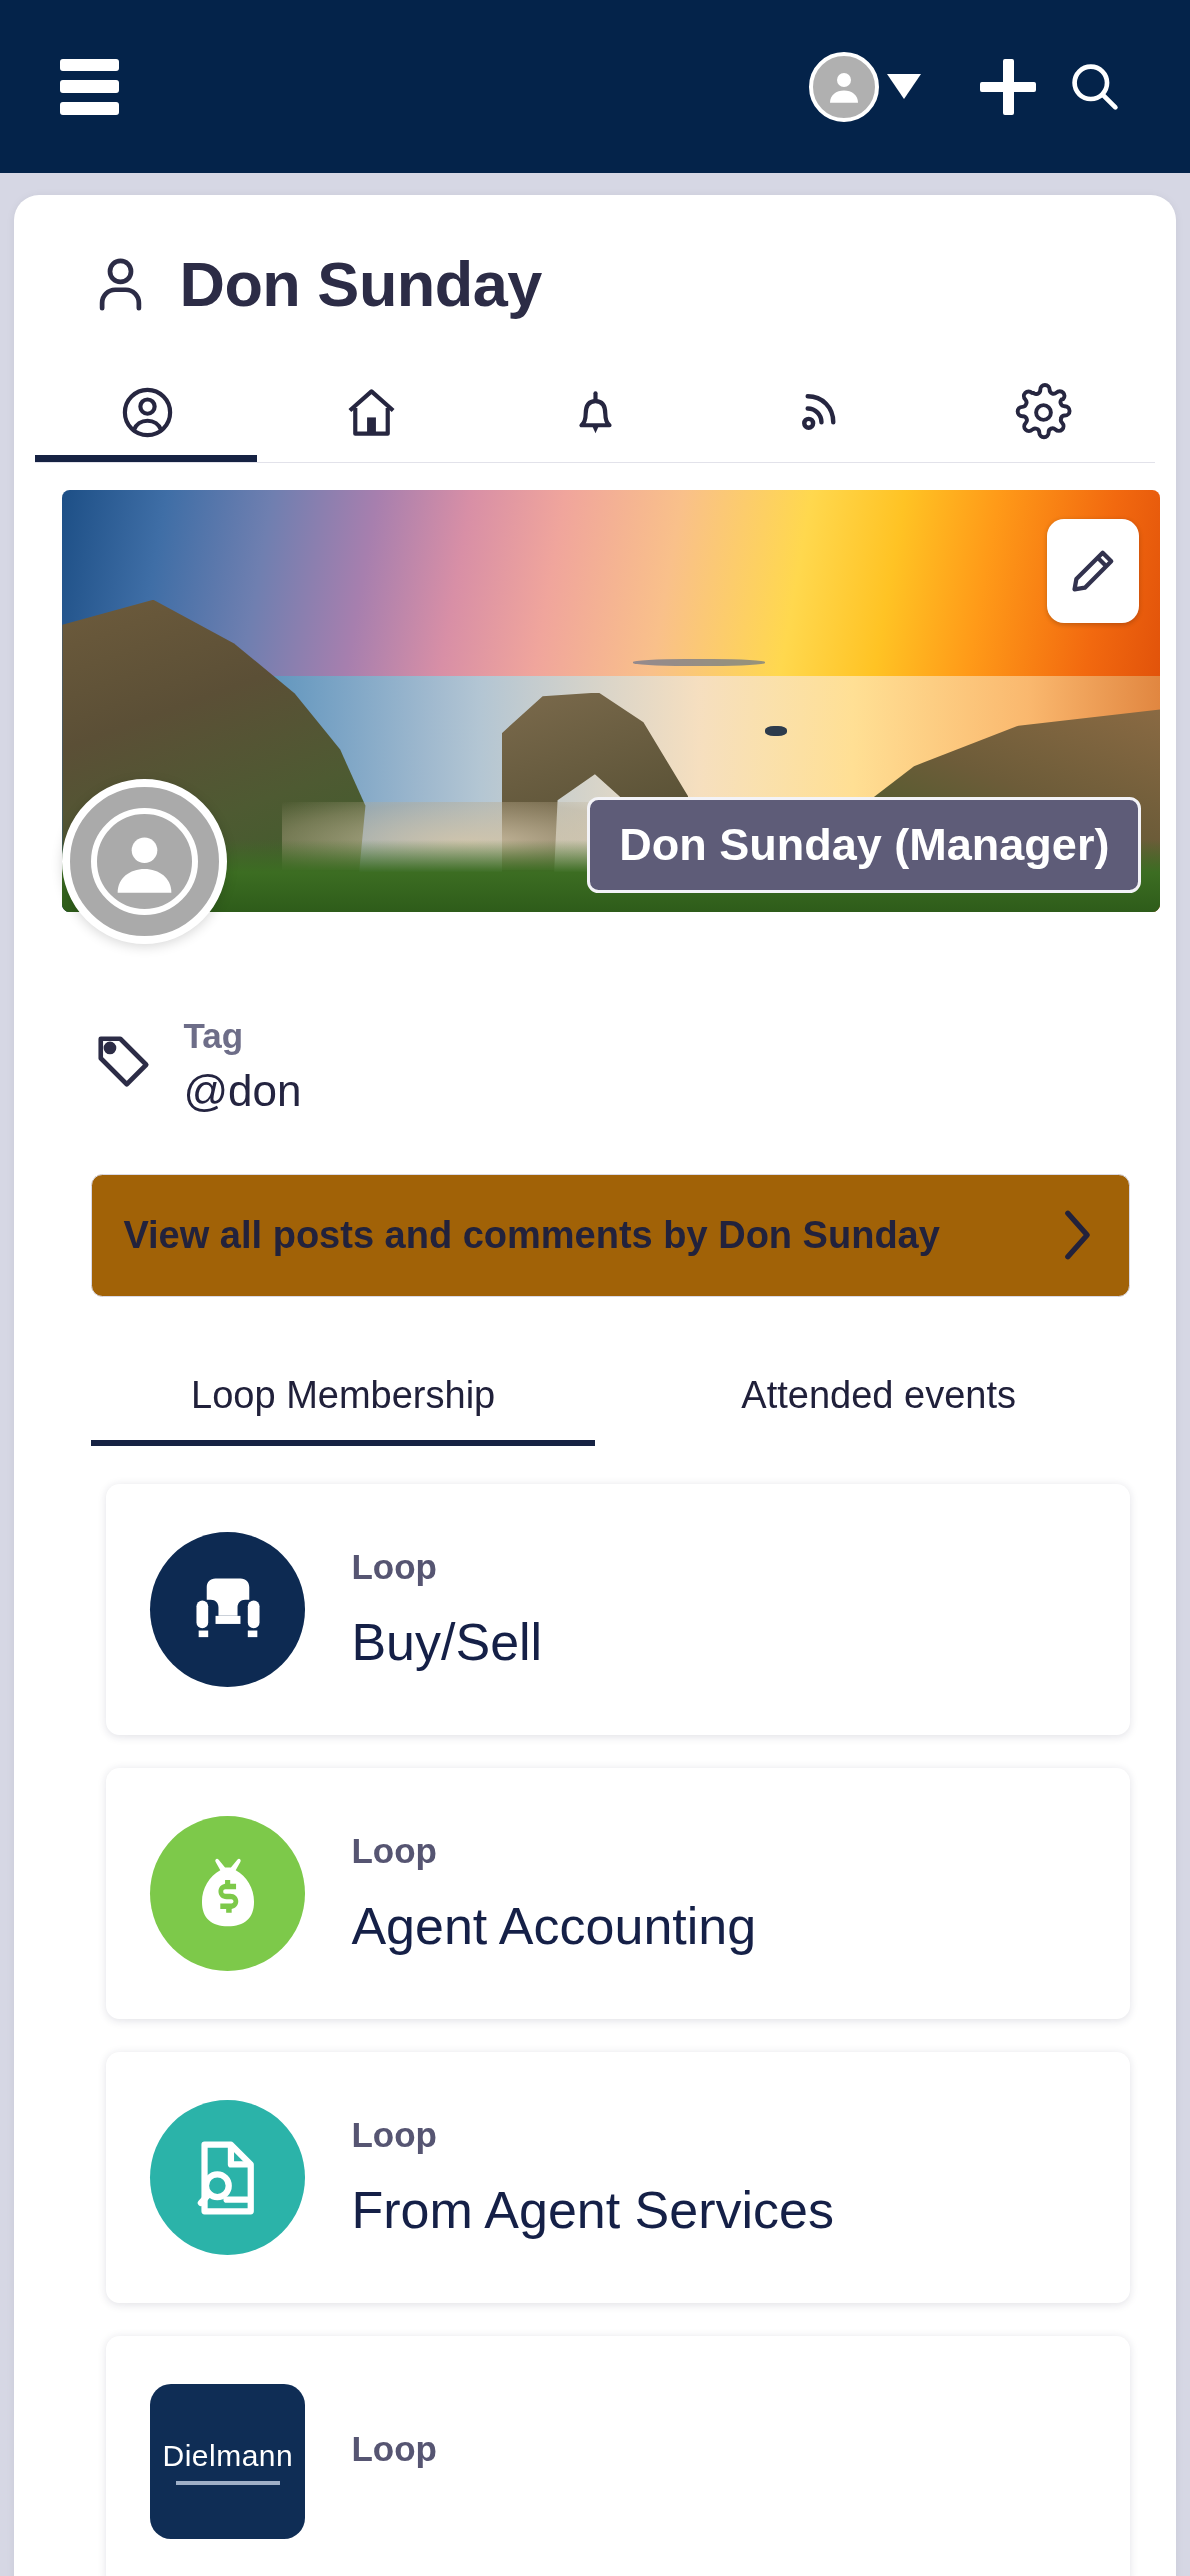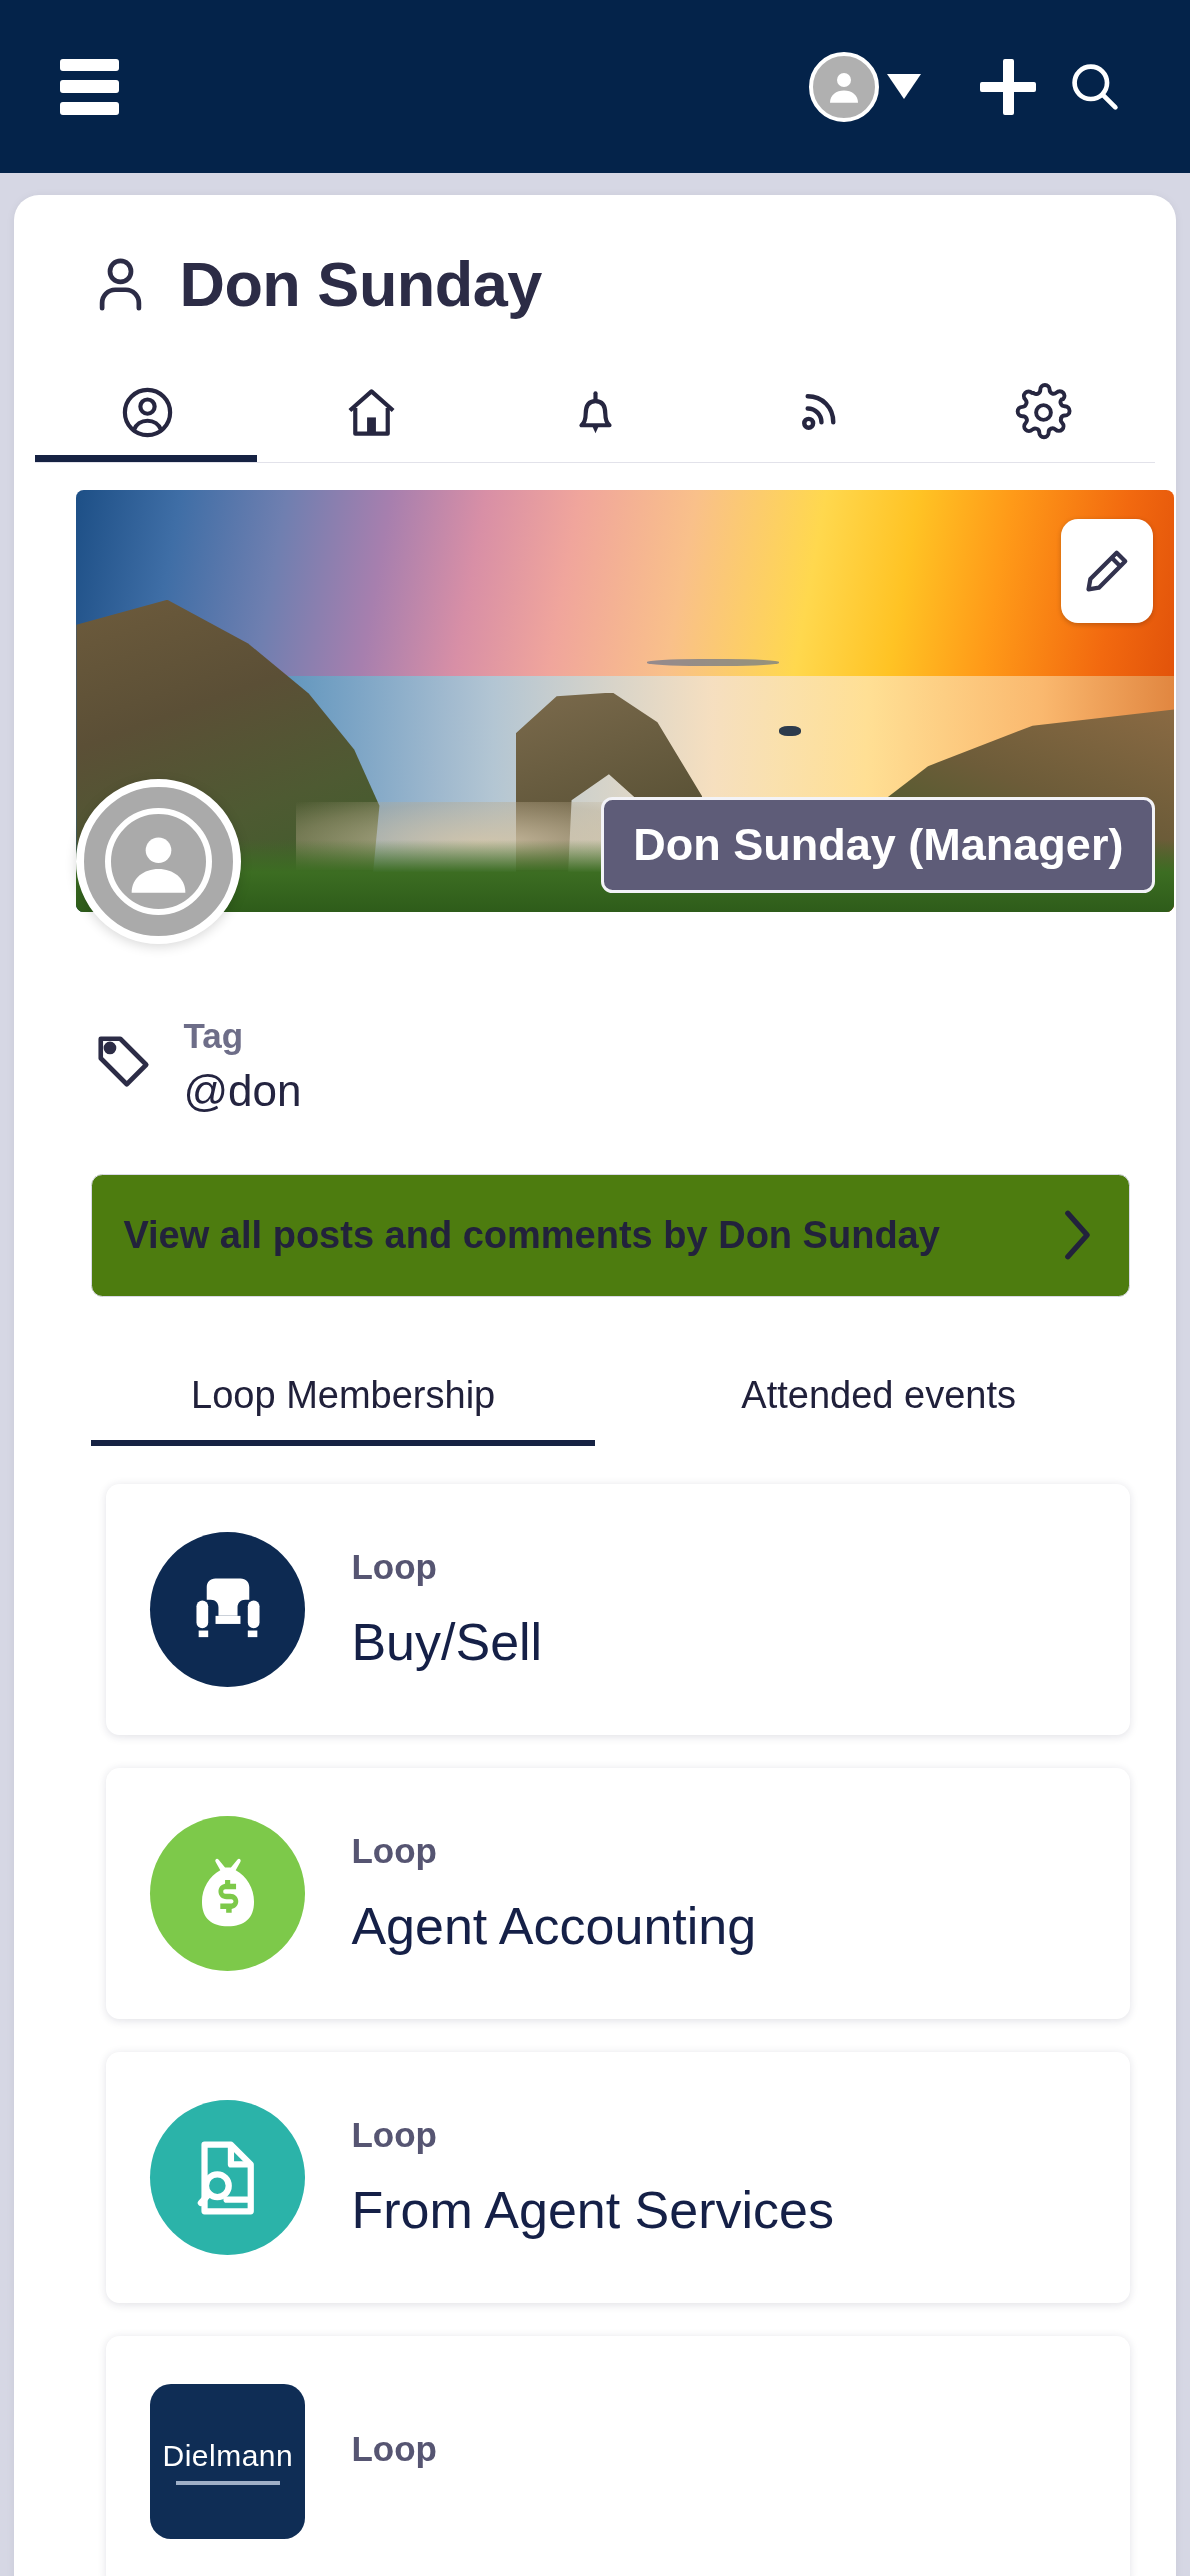--- a/index.html
+++ b/index.html
@@ -47,21 +47,21 @@
   .profile-title h1 { font-size:63px; font-weight:bold; color:#2c2c46; letter-spacing:-0.5px; }
 
   
   .icon-tabs { display:flex; margin-top:42px; padding:0 21px; position:relative; }
   .icon-tab { flex:1; display:flex; align-items:center; justify-content:center; height:100px; cursor:pointer; }
   .icon-tab svg { width:59px; height:59px; }
   .icon-tab-underline { position:absolute; bottom:0; left:21px; width:222px; height:6.7px; background:#162243; }
   .icon-tabs-rule { height:1px; background:#e2e2ea; margin:0 21px; }
 
   
-  .banner-wrap { position:relative; margin:27px 33px 0 62px; }
+  .banner-wrap { position:relative; margin:27px 33px 0 48px; }
   .banner {
     position:relative; width:1098px; height:422px; border-radius:7.7px; overflow:hidden;
   }
   .sky {
     position:absolute; inset:0;
     background:
       linear-gradient(100deg,
         #1d4f86 0%, #3f6ea6 9%, #6f7fb0 18%, #a77fae 27%,
         #d88fa6 35%, #f0a59c 43%, #f9c08a 53%, #ffd84e 64%,
         #ffc324 72%, #ff9a18 80%, #f2690f 90%, #d94708 100%);
@@ -132,21 +132,21 @@
   
   .tag-block { display:flex; align-items:flex-start; margin:104px 0 0 77px; }
   .tag-icon { width:65px; height:65px; margin-right:27px; margin-top:13.4px; }
   .tag-texts { display:flex; flex-direction:column; }
   .tag-label { font-size:35px; font-weight:bold; color:#6d6d88; line-height:1.15; }
   .tag-value { font-size:44px; color:#242440; margin-top:9.6px; }
 
   
   .view-all {
     margin:58px 46px 0 77px;
-    height:123px; border:1.9px solid #d9d9e5; border-radius:11.5px; background:#4d7c0f;
+    height:123px; border:1.9px solid #d9d9e5; border-radius:11.5px; background:#a16207;
     display:flex; align-items:center; justify-content:space-between;
     padding:0 35px 0 31px; cursor:pointer;
   }
   .view-all-text { font-size:38px; font-weight:bold; color:#22223c; }
   .chev { width:33px; height:58px; }
 
   
   .text-tabs { display:flex; margin-top:75px; padding:0 46px 0 77px; position:relative;gap:32px; }
   .text-tab {
     flex:1; text-align:center; font-size:38px; color:#20203a; line-height:1.25;

